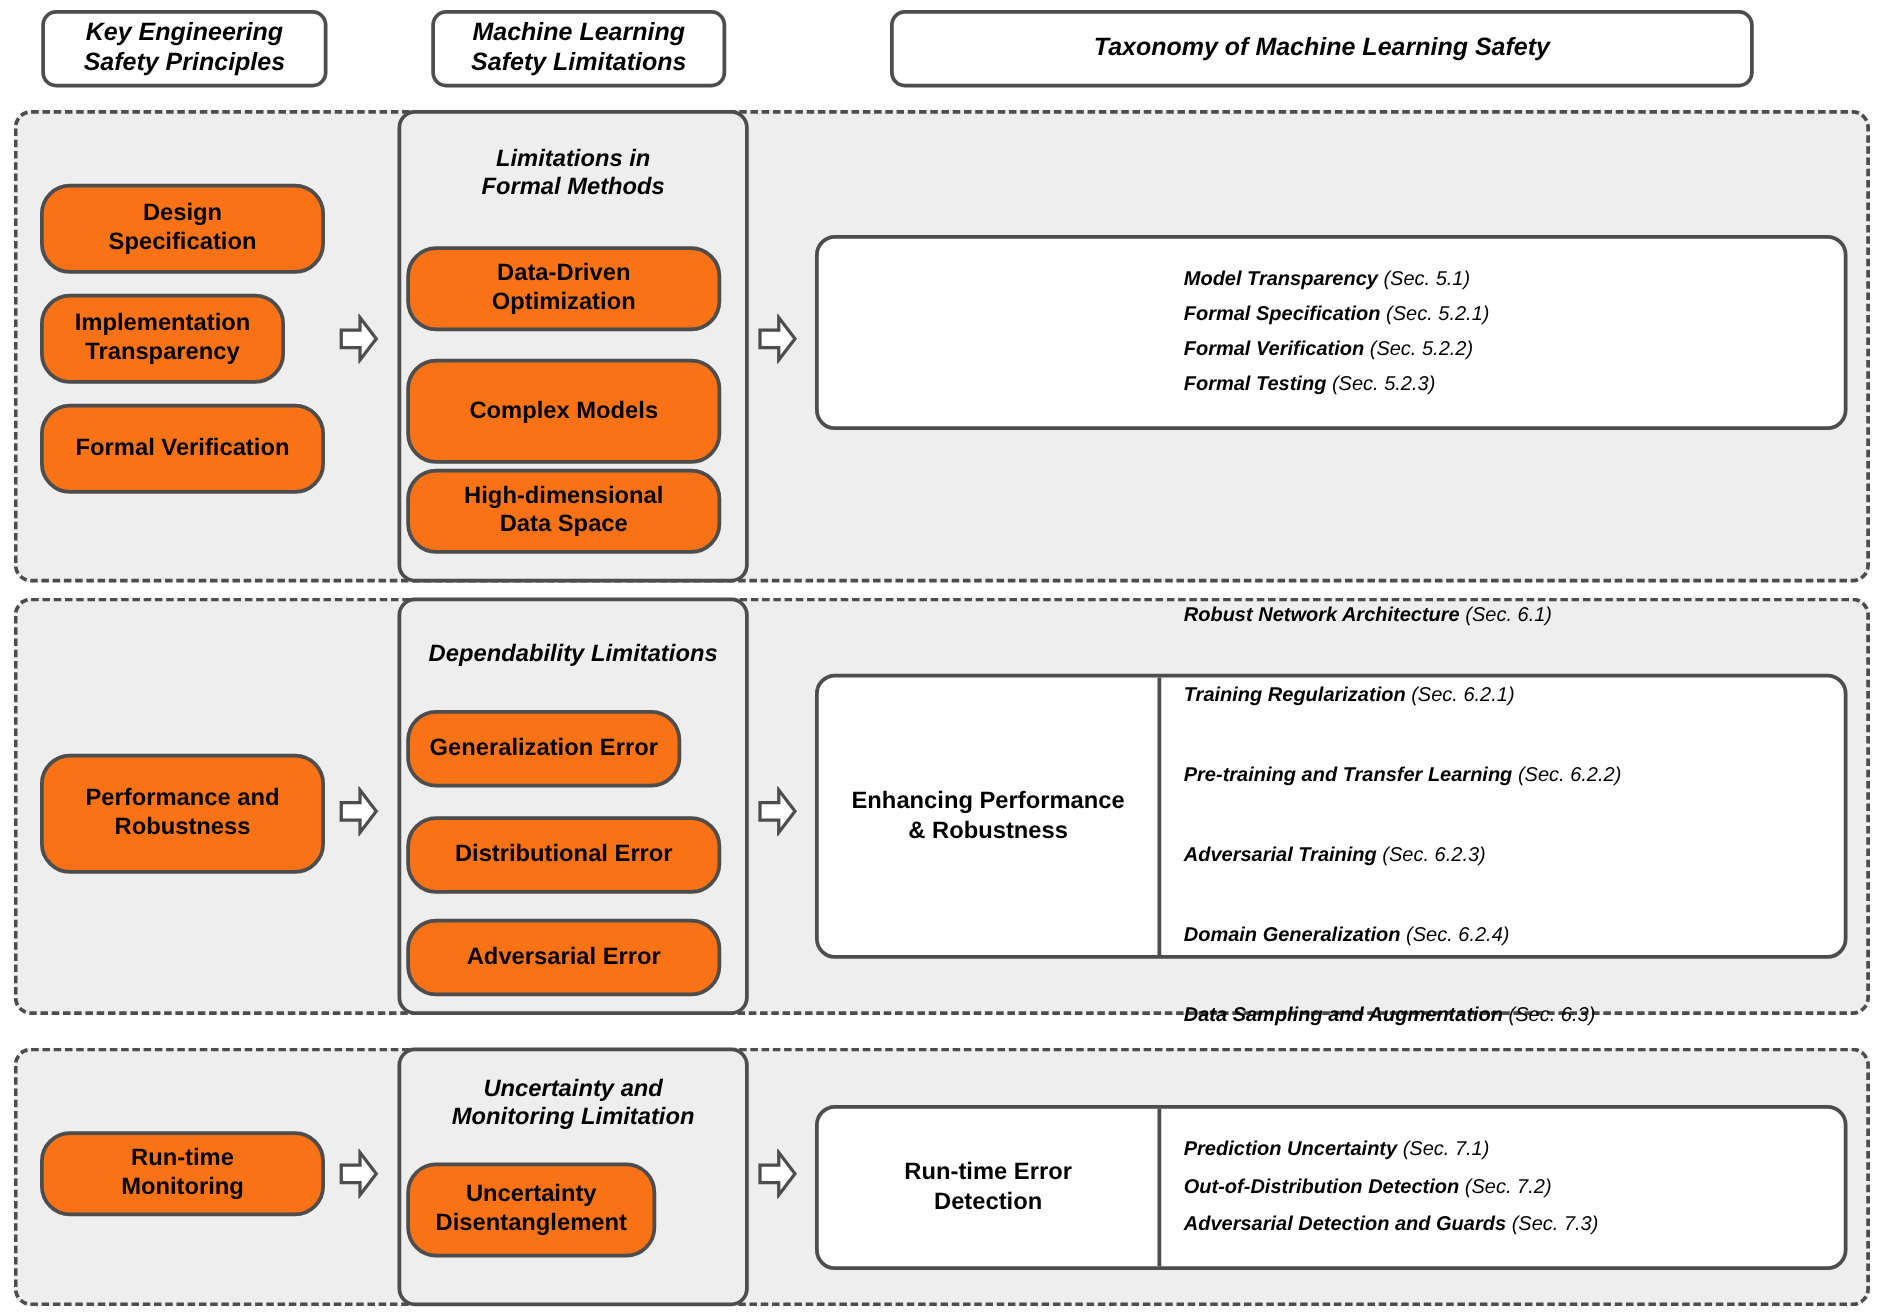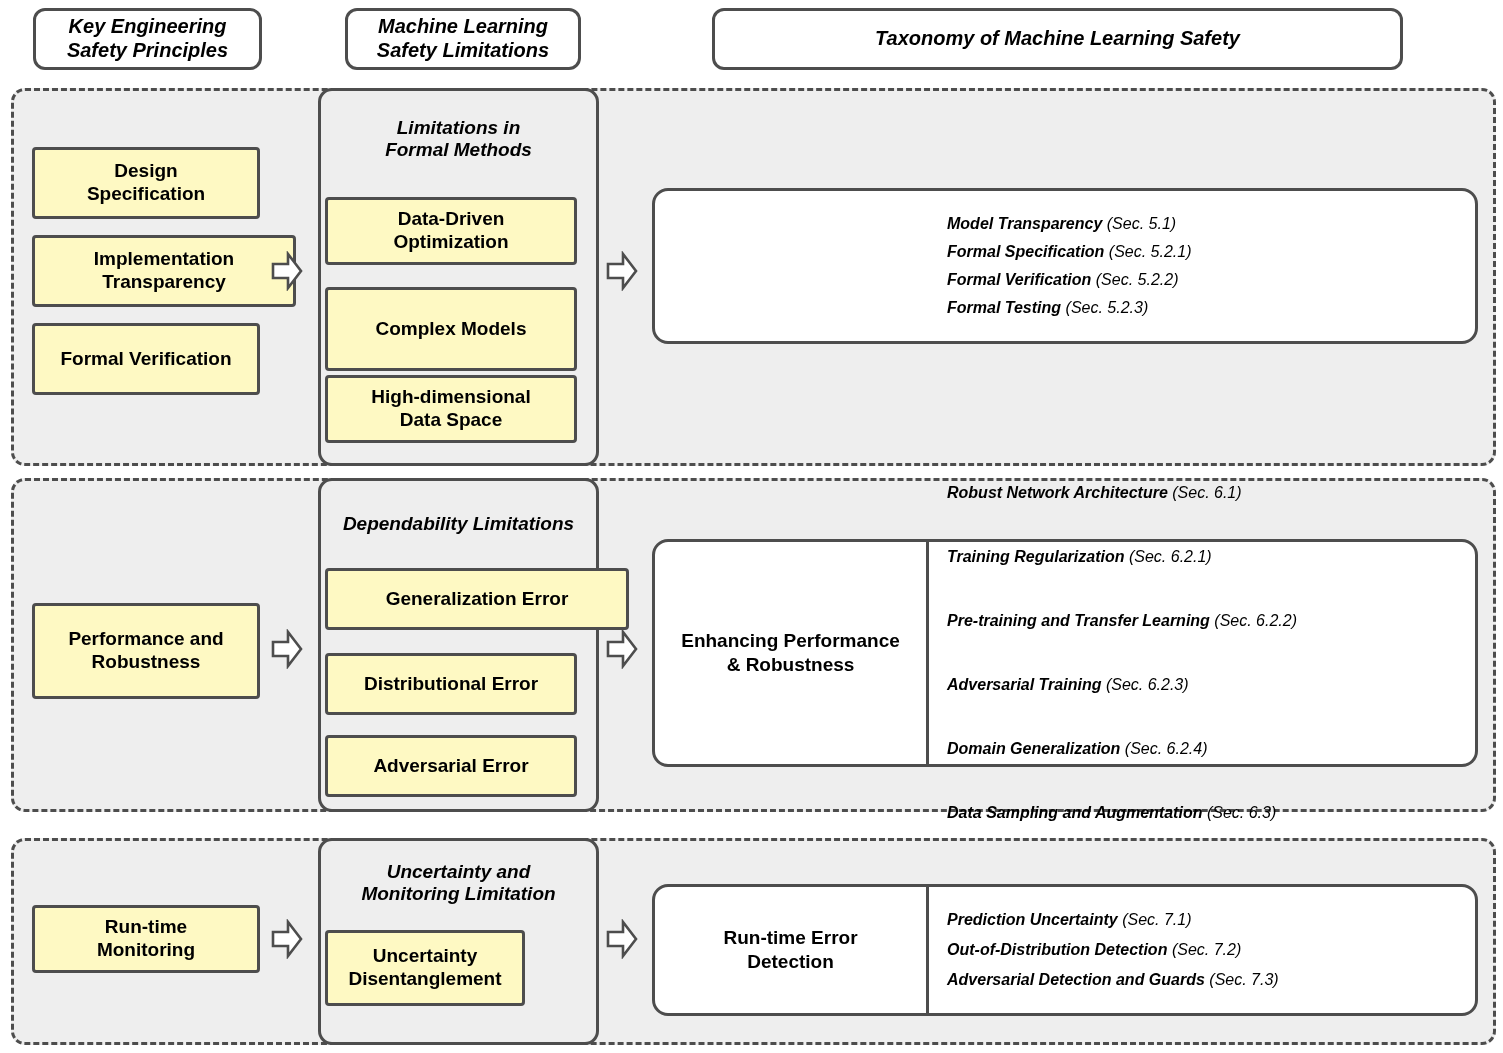--- a/index.html
+++ b/index.html
@@ -73,22 +73,22 @@
     font-style: italic;
     font-size: 19px;
     color: #000000;
     line-height: 1.18;
   }
 
   
   .box {
     position: absolute;
     border: 3px solid #4d4d4d;
-    border-radius: 4px;
-    background: #fef9c3;
+    border-radius: 24px;
+    background: #f97316;
     display: flex;
     align-items: center;
     justify-content: center;
     text-align: center;
     font-weight: bold;
     font-size: 19px;
     color: #000000;
     line-height: 1.2;
     box-sizing: border-box;
   }
@@ -160,21 +160,21 @@
   </div>
   <div class="hdr" id="hdr-taxonomy">
     <span>Taxonomy of Machine Learning Safety</span>
   </div>
 
   <div class="section" id="sec-1"></div>
 
   <div class="box" style="left:32px; top:147px; width:228px; height:72px;">
     <span>Design<br>Specification</span>
   </div>
-  <div class="box" style="left:32px; top:235px; width:264px; height:72px;">
+  <div class="box" style="left:32px; top:235px; width:196px; height:72px;">
     <span>Implementation<br>Transparency</span>
   </div>
   <div class="box" style="left:32px; top:323px; width:228px; height:72px;">
     <span>Formal Verification</span>
   </div>
 
   <svg class="arrow" style="left:271px; top:251px;" viewBox="0 0 32 40">
     <path d="M2 13 L17 13 L17 3 L30 20 L17 37 L17 27 L2 27 Z" fill="#ffffff" stroke="#4d4d4d" stroke-width="2.6" stroke-linejoin="miter"></path>
   </svg>
 
@@ -222,21 +222,21 @@
     <span>Performance and<br>Robustness</span>
   </div>
 
   <svg class="arrow" style="left:271px; top:629px;" viewBox="0 0 32 40">
     <path d="M2 13 L17 13 L17 3 L30 20 L17 37 L17 27 L2 27 Z" fill="#ffffff" stroke="#4d4d4d" stroke-width="2.6" stroke-linejoin="miter"></path>
   </svg>
 
   <div class="limpanel" id="lim-2">
     <div class="limtitle" style="top:32px;">Dependability Limitations</div>
   </div>
-  <div class="box" style="left:325px; top:568px; width:304px; height:62px;">
+  <div class="box" style="left:325px; top:568px; width:220px; height:62px;">
     <span>Generalization Error</span>
   </div>
   <div class="box" style="left:325px; top:653px; width:252px; height:62px;">
     <span>Distributional Error</span>
   </div>
   <div class="box" style="left:325px; top:735px; width:252px; height:62px;">
     <span>Adversarial Error</span>
   </div>
 
   <svg class="arrow" style="left:606px; top:629px;" viewBox="0 0 32 40">

